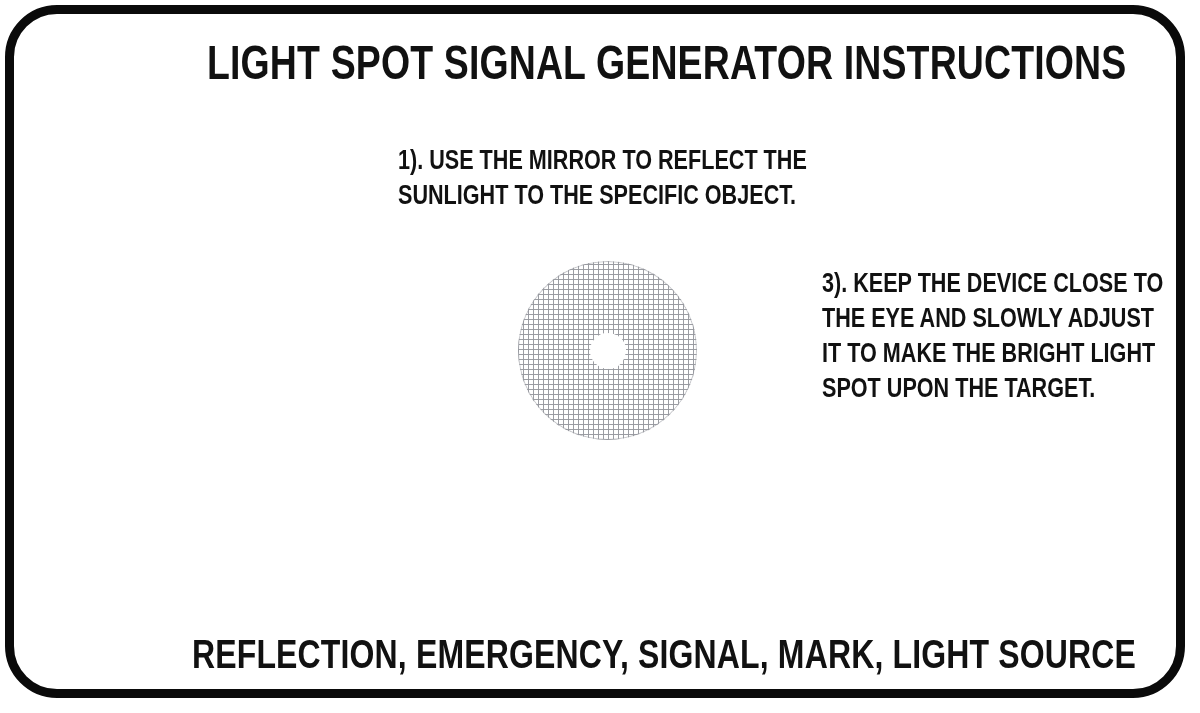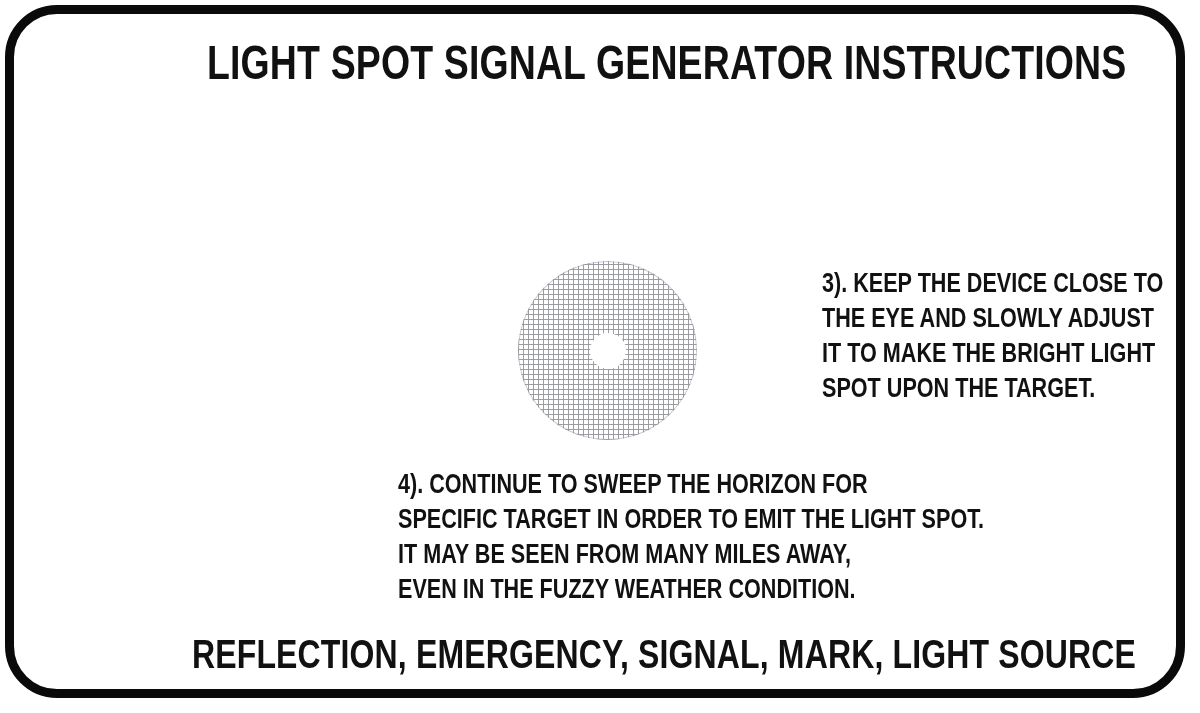--- a/index.html
+++ b/index.html
@@ -107,35 +107,33 @@
 </style>
 </head>
 <body>
 
 <div id="label-card">
 
   <div id="label-border"></div>
 
   <div id="title" class="caps">LIGHT SPOT SIGNAL GENERATOR INSTRUCTIONS</div>
 
+  <div class="step-block" id="step-1">
+    <div class="step-line">1). USE THE MIRROR TO REFLECT THE</div>
+    <div class="step-line">SUNLIGHT TO THE SPECIFIC OBJECT.</div>
+  </div>
 
 
   <div class="step-block" id="step-3">
     <div class="step-line">3). KEEP THE DEVICE CLOSE TO</div>
     <div class="step-line">THE EYE AND SLOWLY ADJUST</div>
     <div class="step-line">IT TO MAKE THE BRIGHT LIGHT</div>
     <div class="step-line">SPOT UPON THE TARGET.</div>
   </div>
 
-  <div class="step-block" id="step-4">
-    <div class="step-line">4). CONTINUE TO SWEEP THE HORIZON FOR</div>
-    <div class="step-line">SPECIFIC TARGET IN ORDER TO EMIT THE LIGHT SPOT.</div>
-    <div class="step-line">IT MAY BE SEEN FROM MANY MILES AWAY,</div>
-    <div class="step-line">EVEN IN THE FUZZY WEATHER CONDITION.</div>
-  </div>
 
   <div id="mesh-disc">
     <div id="mesh-center-hole"></div>
   </div>
 
   <div id="footer-tagline" class="caps">REFLECTION, EMERGENCY, SIGNAL, MARK, LIGHT SOURCE</div>
 
 </div>
 
 </body></html>

